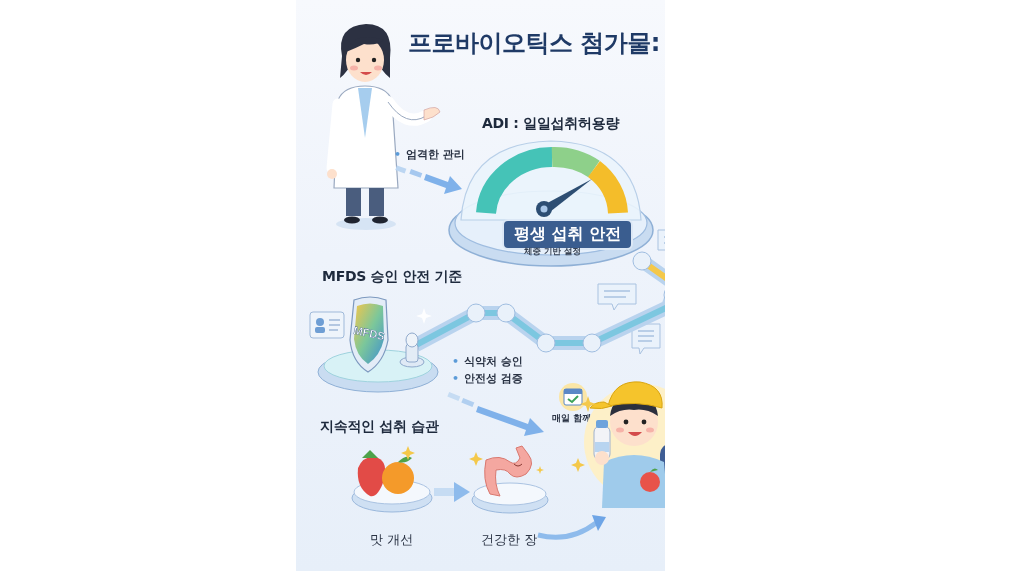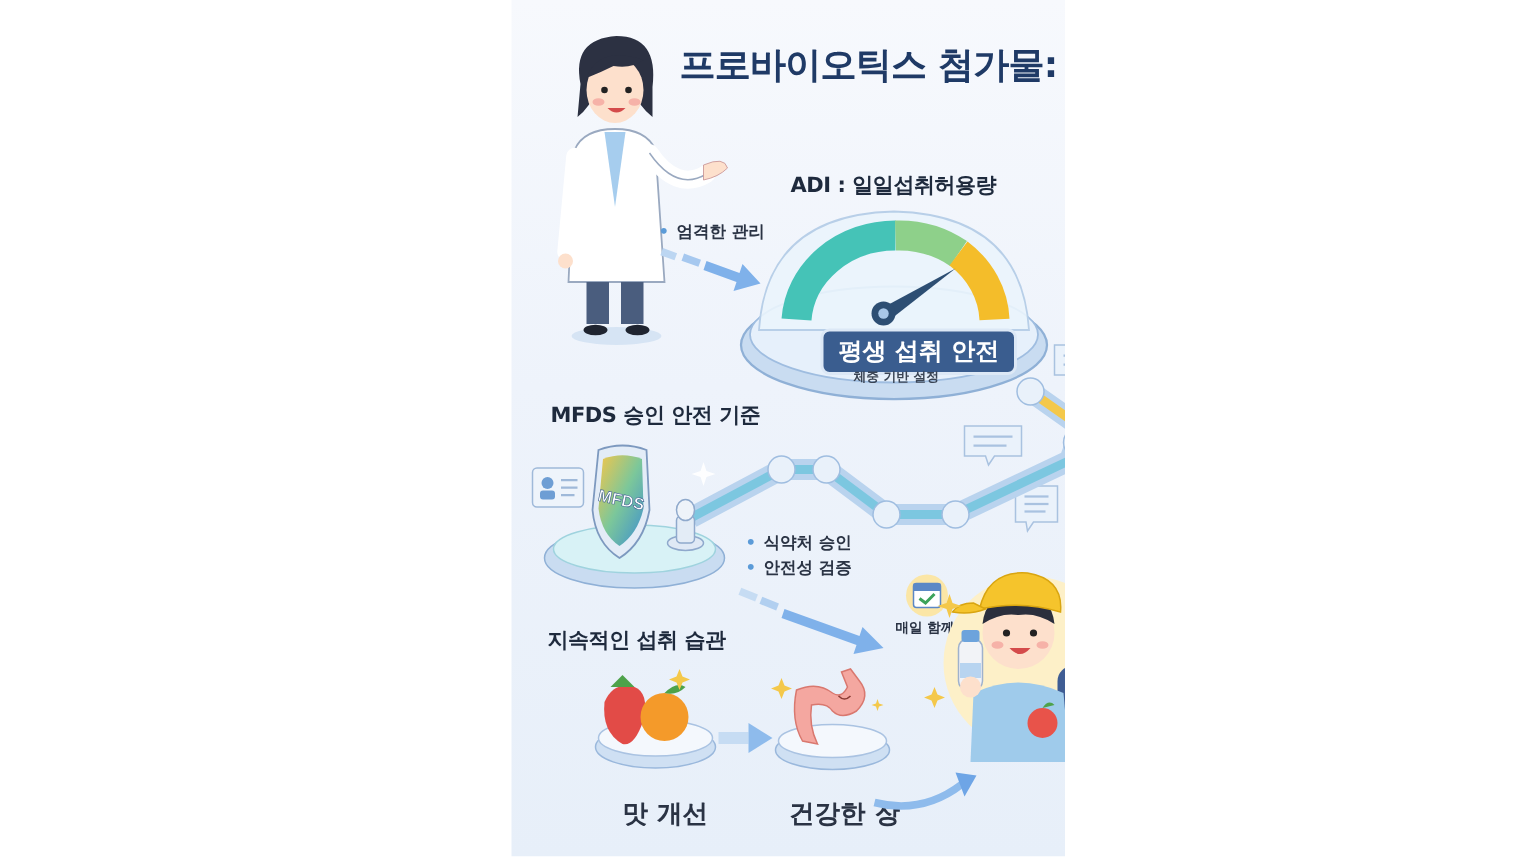--- a/index.html
+++ b/index.html
@@ -3,32 +3,31 @@
 <meta charset="utf-8">
 <style>
   * { box-sizing: border-box; margin: 0; padding: 0; }
   html, body { width: 1024px; height: 571px; background: #ffffff; overflow: hidden; }
   body { font-family: "DejaVu Sans", "Liberation Sans", sans-serif; position: relative; }
 
   .panel {
     position: absolute; left: 296px; top: 0; width: 369px; height: 571px;
     background: linear-gradient(180deg, #f7f9fd 0%, #eef3fb 45%, #e7eff9 100%);
     overflow: hidden;
-    margin-left: 45px;
   }
   .abs { position: absolute; }
   .title {
     left: 112px; top: 28px; width: 310px;
     color: #1f3a66; font-weight: 700; font-size: 24px; line-height: 31px; letter-spacing: -0.5px;
   }
   .title .l2 { display: block; }
   .sec-label { color: #1e2a3d; font-weight: 700; font-size: 14px; letter-spacing: -0.3px; white-space: nowrap; }
   .bullet { color: #2a3344; font-size: 11px; font-weight: 600; white-space: nowrap; }
   .bullet::before { content: "•"; color: #5b9bd8; margin-right: 5px; }
-  .small-label { color: #2a3344; font-size: 17px; font-weight: 700; white-space: nowrap; }
+  .small-label { color: #2a3344; font-size: 13px; font-weight: 400; white-space: nowrap; }
   .tiny { color: #2a3344; font-size: 9px; font-weight: 700; white-space: nowrap; }
 
   .badge {
     background: #3a5d8f; color: #fff; font-size: 16px; font-weight: 700;
     padding: 3px 10px; border-radius: 6px; border: 2px solid #dce8f6; white-space: nowrap;
   }
   .sub { color: #3a4454; font-size: 8.5px; font-weight: 700; white-space: nowrap; }
   svg { overflow: visible; }
 </style>
 </head>

